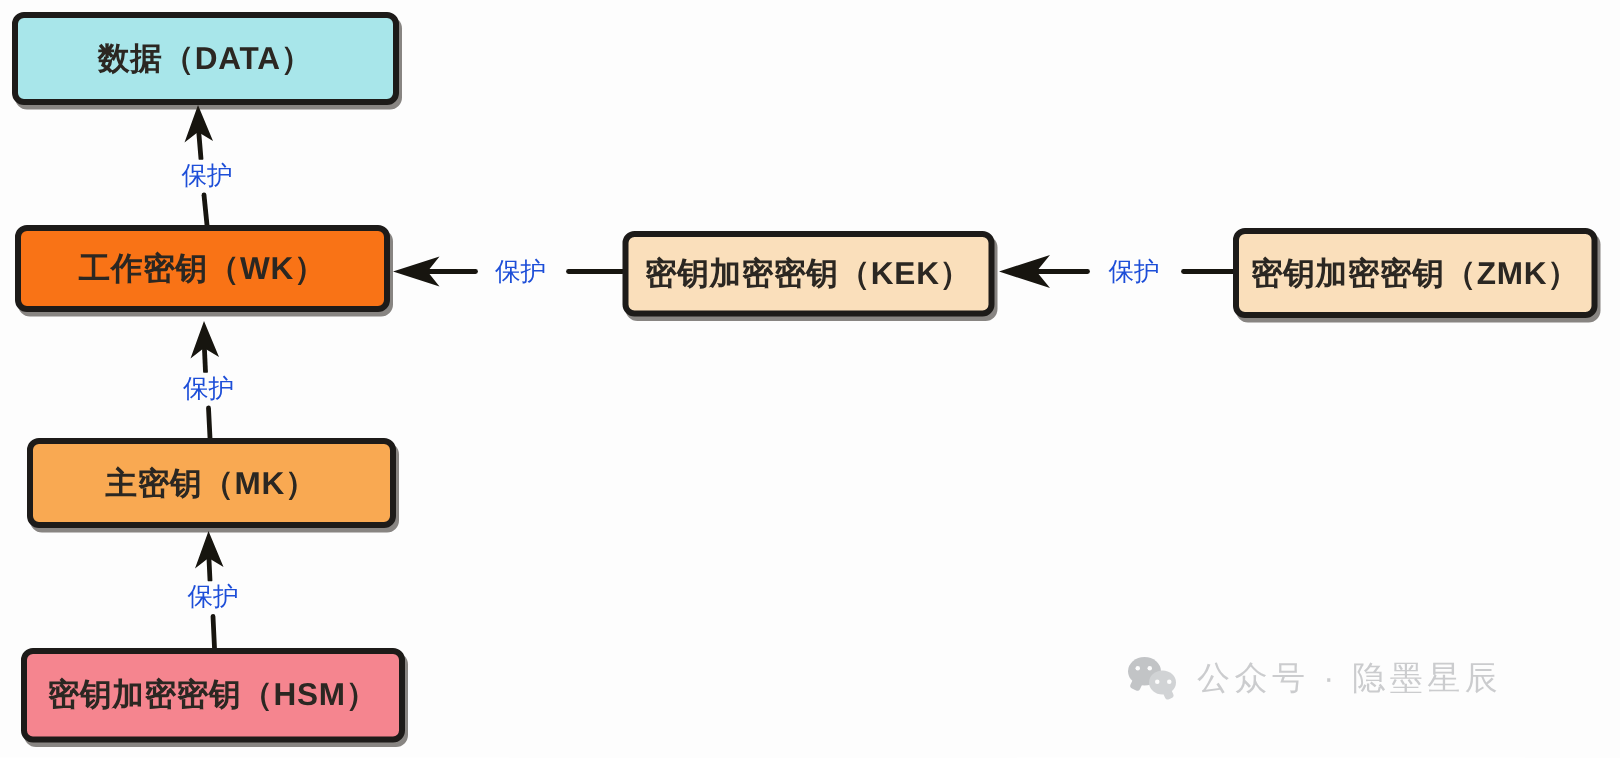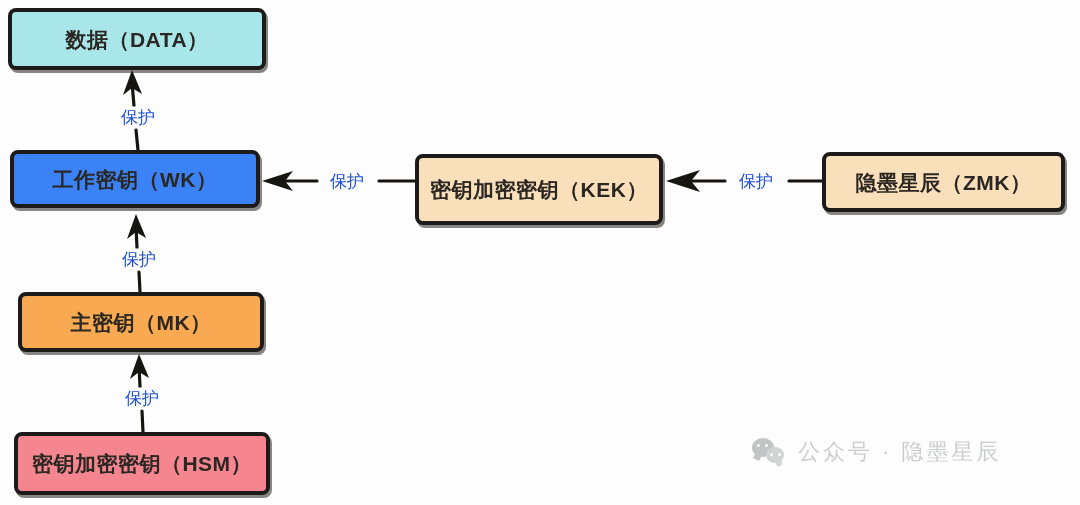--- a/index.html
+++ b/index.html
@@ -32,21 +32,21 @@
     letter-spacing: 0.5px;
     text-align: center;
     box-shadow: 2px 3px 0 rgba(40,35,30,0.55);
   }
   .node-label {
     display: block;
     line-height: 1;
     white-space: nowrap;
   }
   .node-data   { background: #a8e6ea; }
-  .node-wk     { background: #3b82f6; }
+  .node-wk     { background: #f97316; }
   .node-mk     { background: #f9a952; }
   .node-hsm    { background: #f5858f; }
   .node-kek    { background: #fadfbb; }
   .node-zmk    { background: #fadfbb; }
 
   svg.edges {
     position: absolute;
     left: 0;
     top: 0;
     width: 1080px;
@@ -187,26 +187,26 @@
   </div>
 
   <div class="node node-mk" style="left:18px; top:292px; width:246px; height:60px; font-size:21px;">
     <span class="node-label">主密钥（MK）</span>
   </div>
 
   <div class="node node-hsm" style="left:14px; top:432px; width:256px; height:63px; font-size:21px;">
     <span class="node-label">密钥加密密钥（HSM）</span>
   </div>
 
-  <div class="node node-kek" style="left:415px; top:154px; width:248px; height:71px; font-size:21px;">
+  <div class="node node-kek" style="left:415px; top:154px; width:248px; height:57px; font-size:21px;">
     <span class="node-label">密钥加密密钥（KEK）</span>
   </div>
 
   <div class="node node-zmk" style="left:822px; top:152px; width:243px; height:60px; font-size:21px;">
-    <span class="node-label">隐墨星辰（ZMK）</span>
+    <span class="node-label">密钥加密密钥（ZMK）</span>
   </div>
 
   <div class="edge-label" style="left:138px; top:117px;">保护</div>
   <div class="edge-label" style="left:139px; top:259px;">保护</div>
   <div class="edge-label" style="left:142px; top:398px;">保护</div>
   <div class="edge-label" style="left:347px; top:181px;">保护</div>
   <div class="edge-label" style="left:756px; top:181px;">保护</div>
 
   <div id="watermark">
     <span class="wechat-icon">

